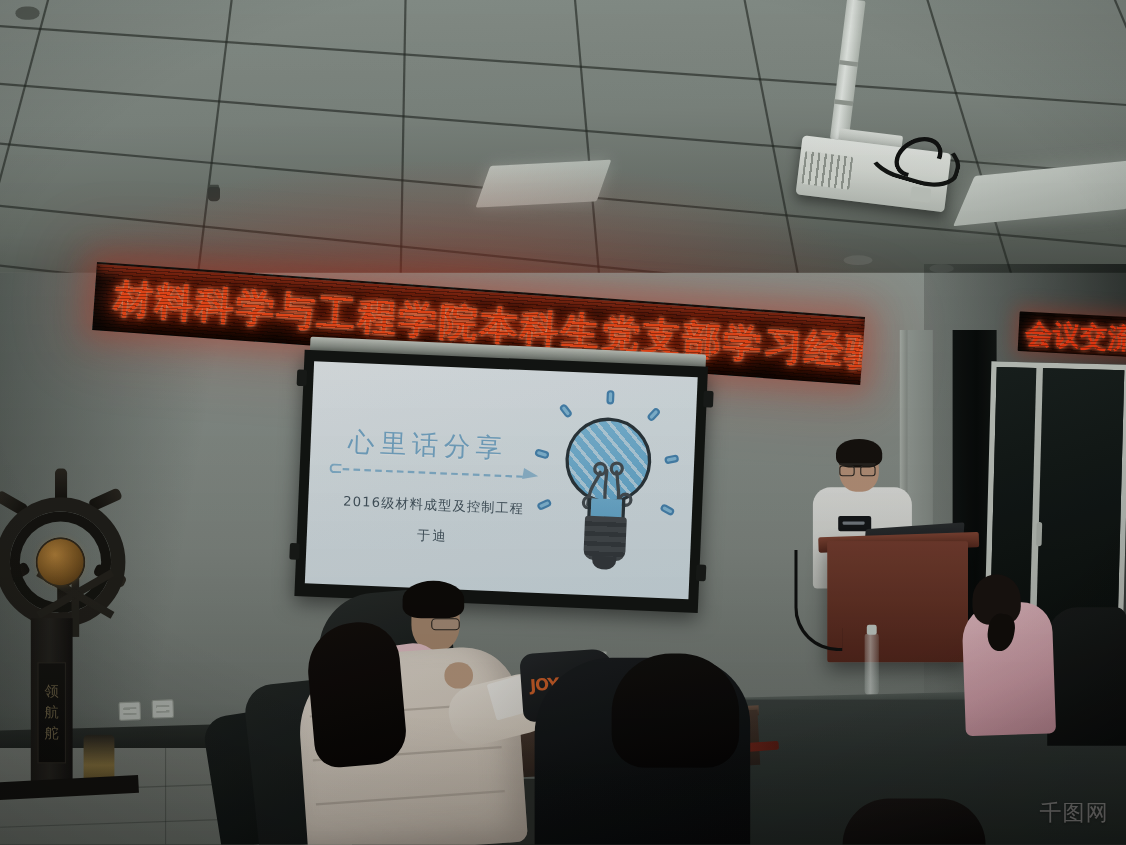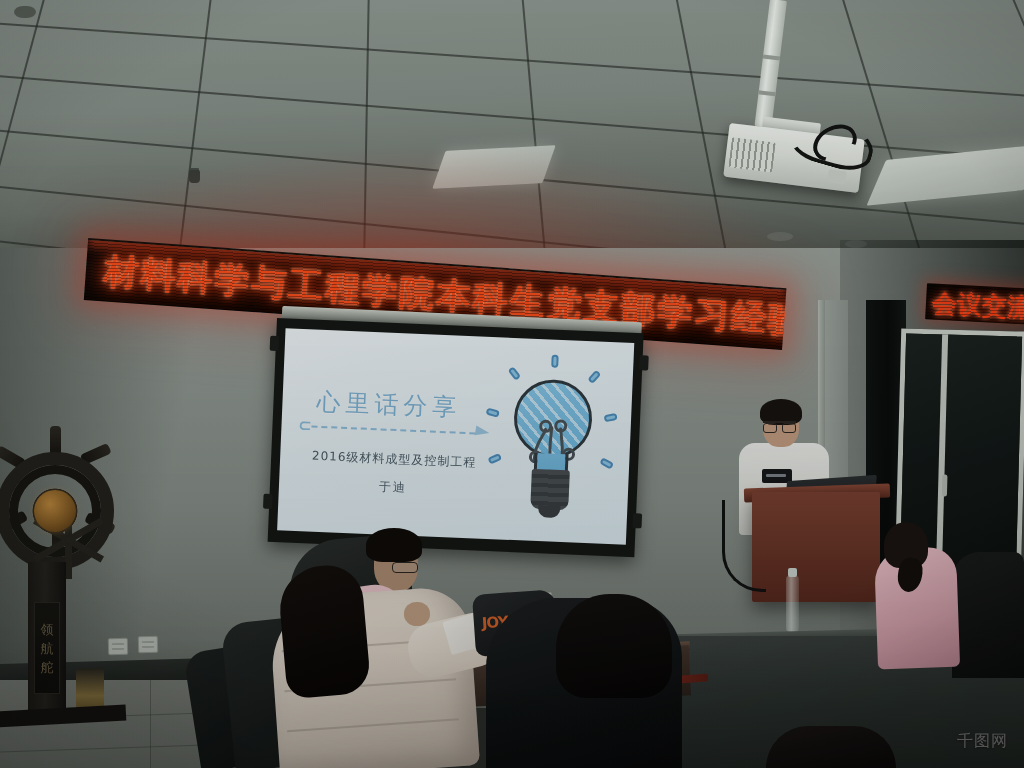--- a/index.html
+++ b/index.html
@@ -591,21 +591,21 @@
     position:absolute; inset:0; pointer-events:none;
     background:radial-gradient(ellipse 120% 105% at 50% 42%, rgba(0,0,0,0) 42%, rgba(0,0,0,.46) 100%);
   }
   .grade{
     position:absolute; inset:0; pointer-events:none;
     background:linear-gradient(180deg, rgba(30,50,40,.10), rgba(0,0,0,.22));
     mix-blend-mode:multiply;
   }
   .watermark{
     position:absolute; right:16px; bottom:16px;
-    font-family:Liberation Sans, sans-serif; font-size:16px;
+    font-family:Liberation Sans, sans-serif; font-size:20px;
     color:rgba(235,225,225,.30); letter-spacing:1px;
     text-shadow:0 1px 2px rgba(0,0,0,.4);
   }
 </style>
 </head>
 <body>
 
 <div id="scene">
 
   <div class="ceiling">

